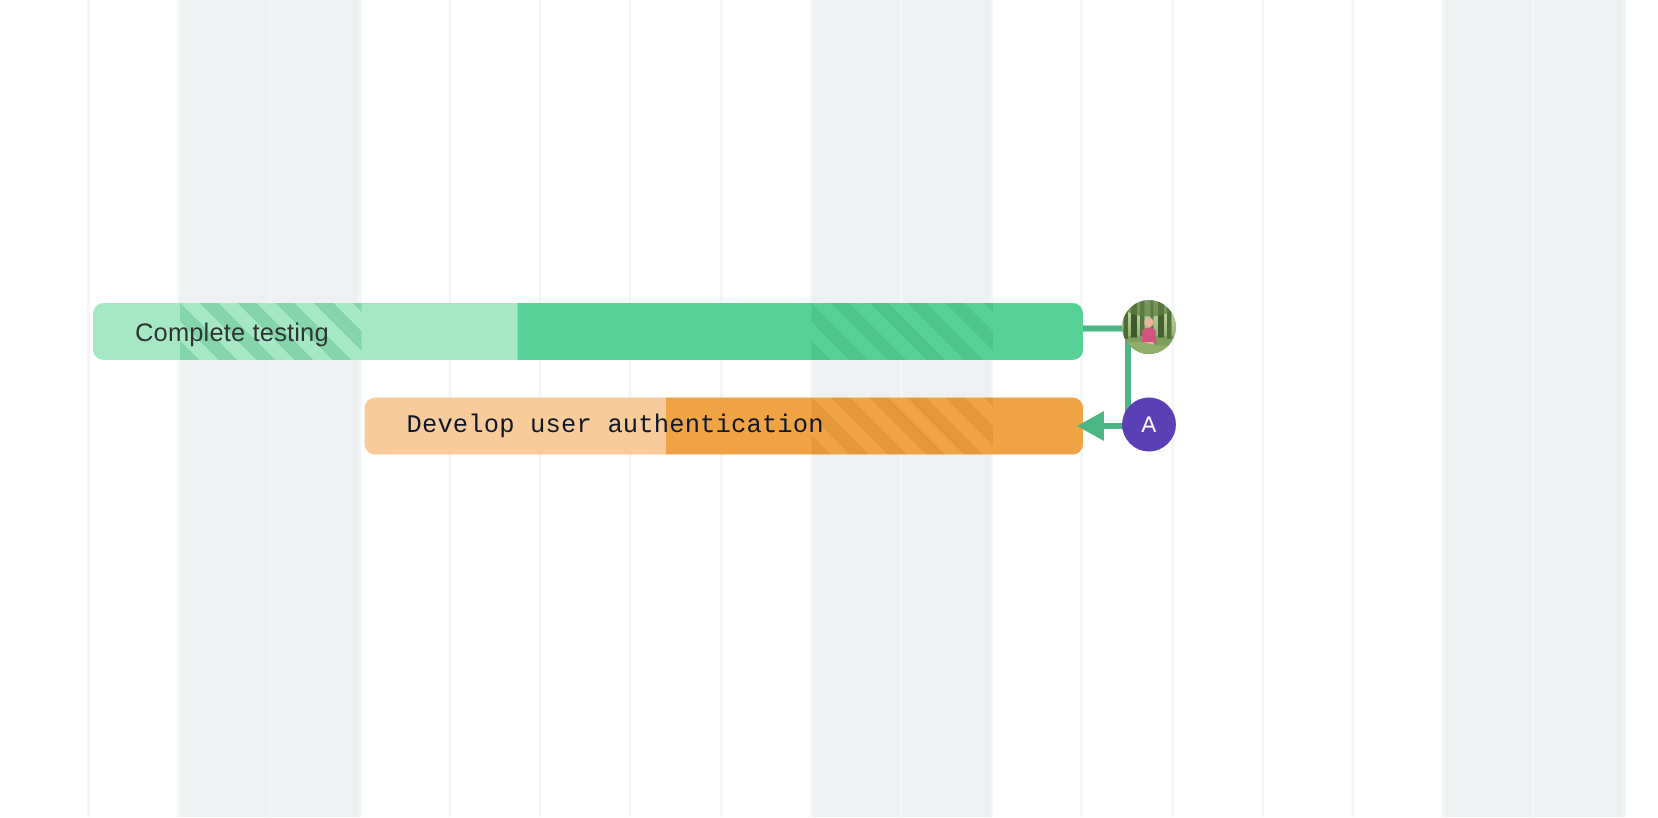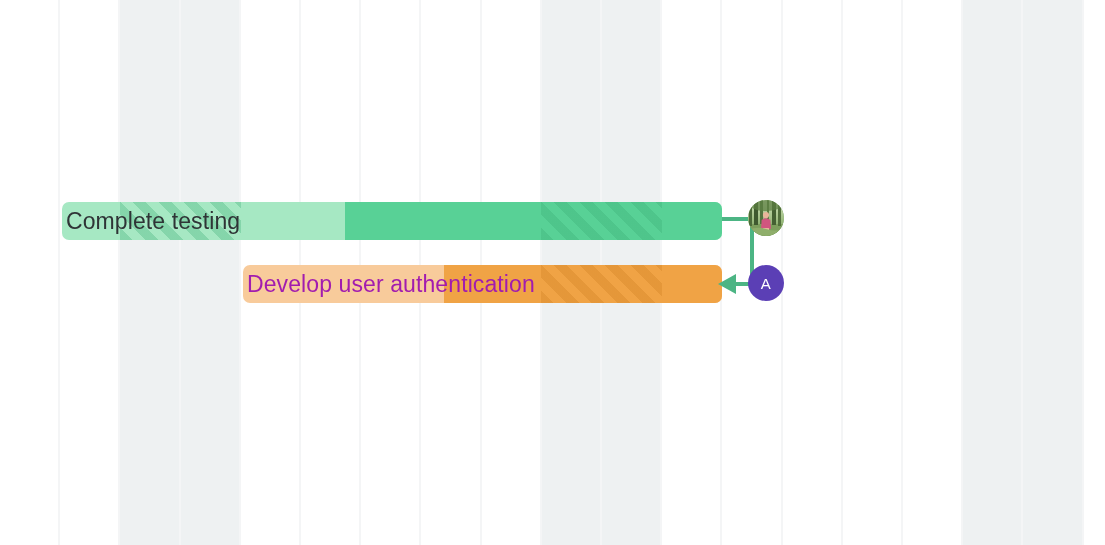--- a/index.html
+++ b/index.html
@@ -64,22 +64,22 @@
   .bar-stripes {
     position: absolute;
     top: 0;
     bottom: 0;
     z-index: 2;
     pointer-events: none;
   }
   .bar-label {
     position: relative;
     z-index: 3;
-    padding-left: 4px;
-    font-size: 23px;
+    padding-left: 28px;
+    font-size: 17px;
     line-height: 1;
     color: #2f3436;
     white-space: nowrap;
     letter-spacing: 0.1px;
   }
 
   
   .link-layer {
     position: absolute;
     inset: 0;
@@ -154,21 +154,21 @@
     <div class="task-bar" id="bar-0" style="left: 62px; top: 202px; width: 660px; height: 38px; background: rgb(166, 232, 195);">
       <div class="bar-progress" id="bar-0-progress" style="width: 377px; background: rgb(88, 209, 150); left: 283px;"></div>
       <div class="bar-stripes" id="bar-0-stripe-a" style="left: 58px; width: 121px; background-image: repeating-linear-gradient(45deg, rgba(56, 170, 114, 0.3) 0px, rgba(56, 170, 114, 0.3) 9px, rgba(0, 0, 0, 0) 9px, rgba(0, 0, 0, 0) 18px);"></div>
       <div class="bar-stripes" id="bar-0-stripe-b" style="left: 479px; width: 121px; background-image: repeating-linear-gradient(45deg, rgba(56, 170, 114, 0.3) 0px, rgba(56, 170, 114, 0.3) 9px, rgba(0, 0, 0, 0) 9px, rgba(0, 0, 0, 0) 18px);"></div>
       <span class="bar-label" style="color: rgb(47, 52, 54);">Complete testing</span>
     </div>
 
     <div class="task-bar" id="bar-1" style="left: 243px; top: 265px; width: 479px; height: 38px; background: rgb(248, 203, 155);">
       <div class="bar-progress" id="bar-1-progress" style="width: 278px; background: rgb(240, 163, 69); left: 201px;"></div>
       <div class="bar-stripes" id="bar-1-stripe-a" style="left: 298px; width: 121px; background-image: repeating-linear-gradient(45deg, rgba(205, 126, 32, 0.32) 0px, rgba(205, 126, 32, 0.32) 9px, rgba(0, 0, 0, 0) 9px, rgba(0, 0, 0, 0) 18px);"></div>
-      <span class="bar-label" style="color: #a21caf;">Develop user authentication</span>
+      <span class="bar-label" style="color: #0f172a; font-family: Liberation Mono, monospace;">Develop user authentication</span>
     </div>
 
   </div>
 
   <div class="avatar avatar-photo" id="avatar-0" style="left: 748px; top: 200px;">
     <svg viewBox="0 0 36 36">
       <defs>
         <clipPath id="av-clip">
             <circle cx="18" cy="18" r="18"></circle>
           </clipPath>

